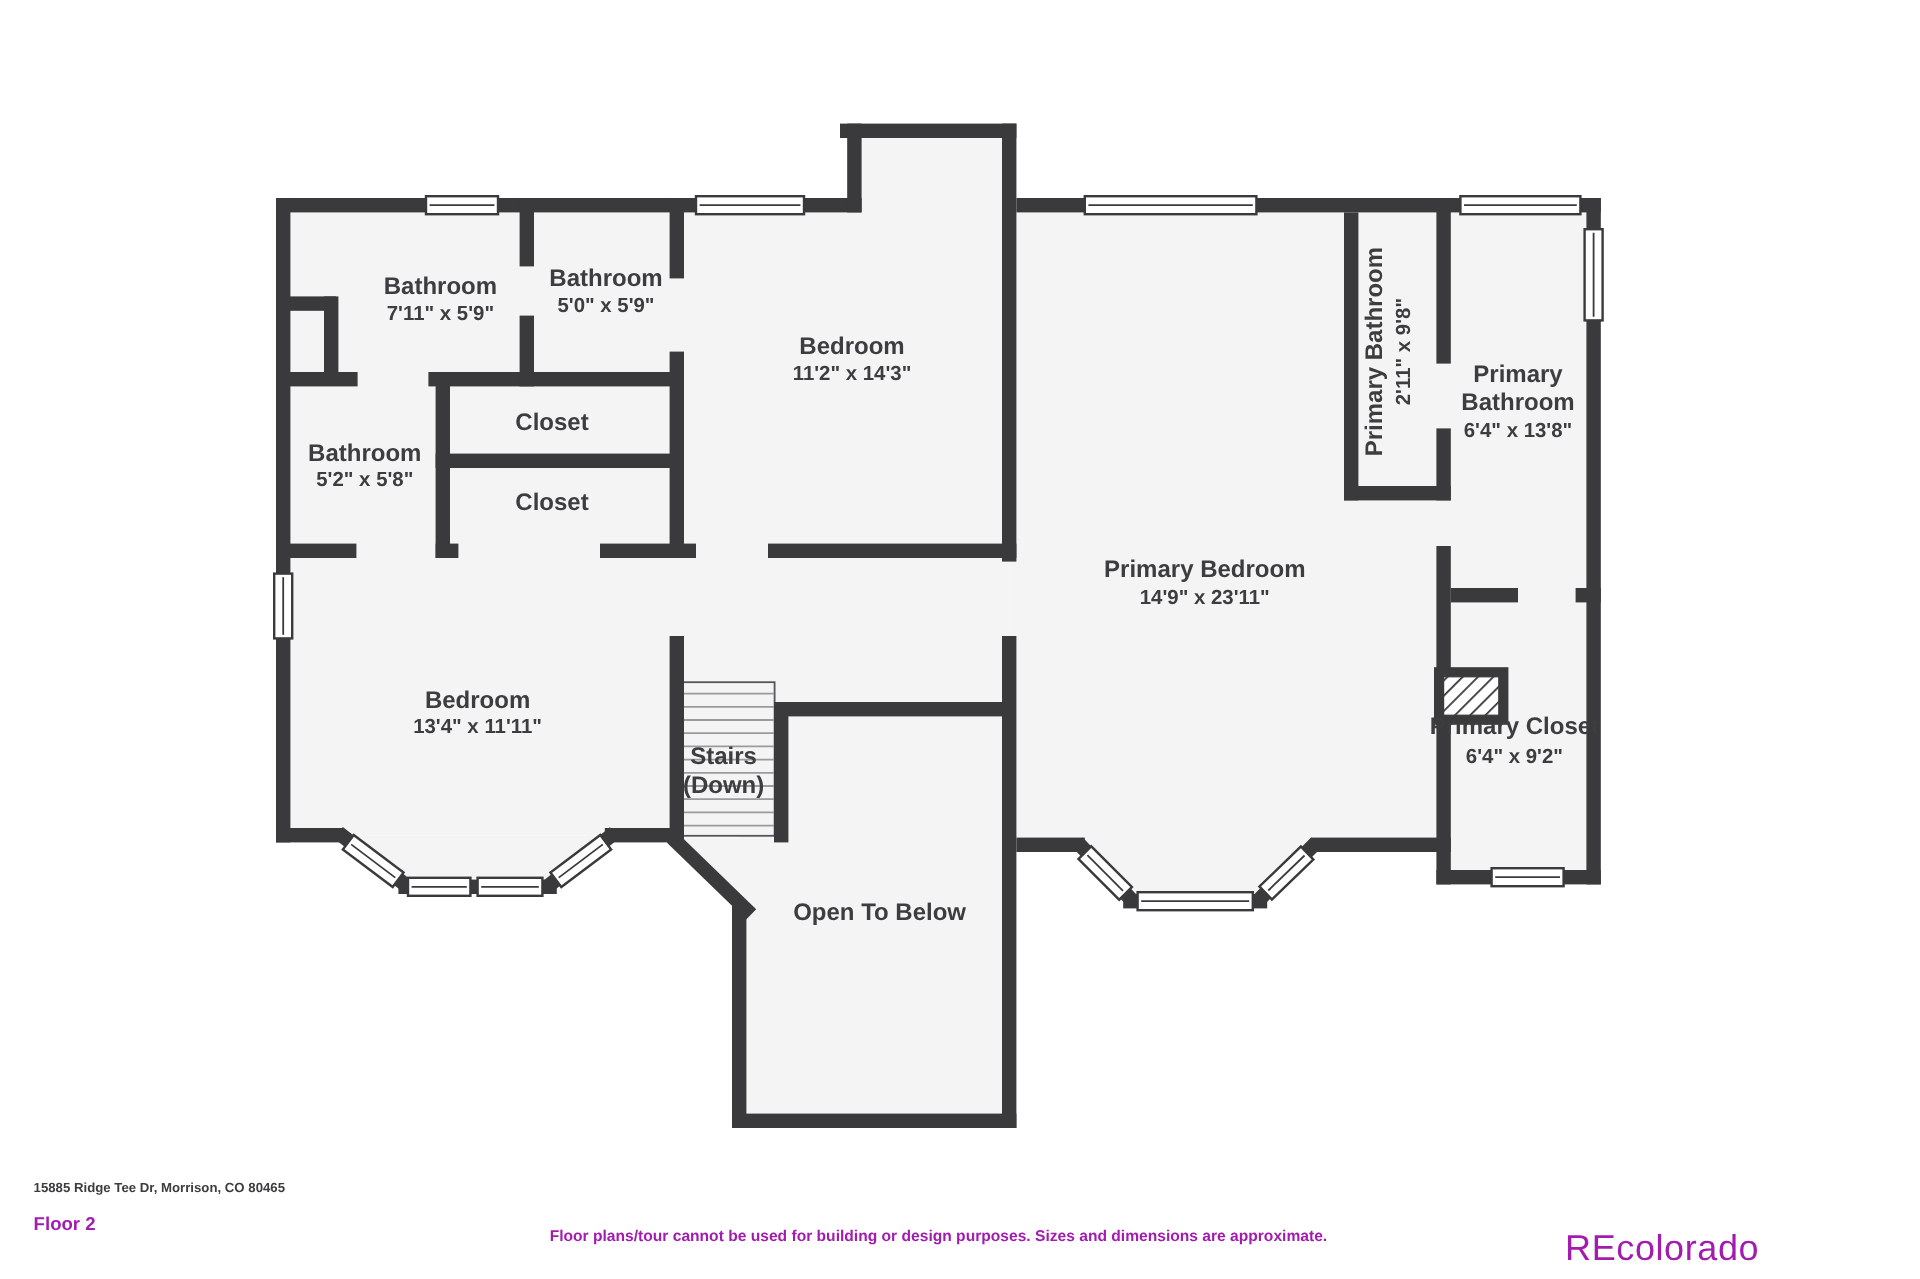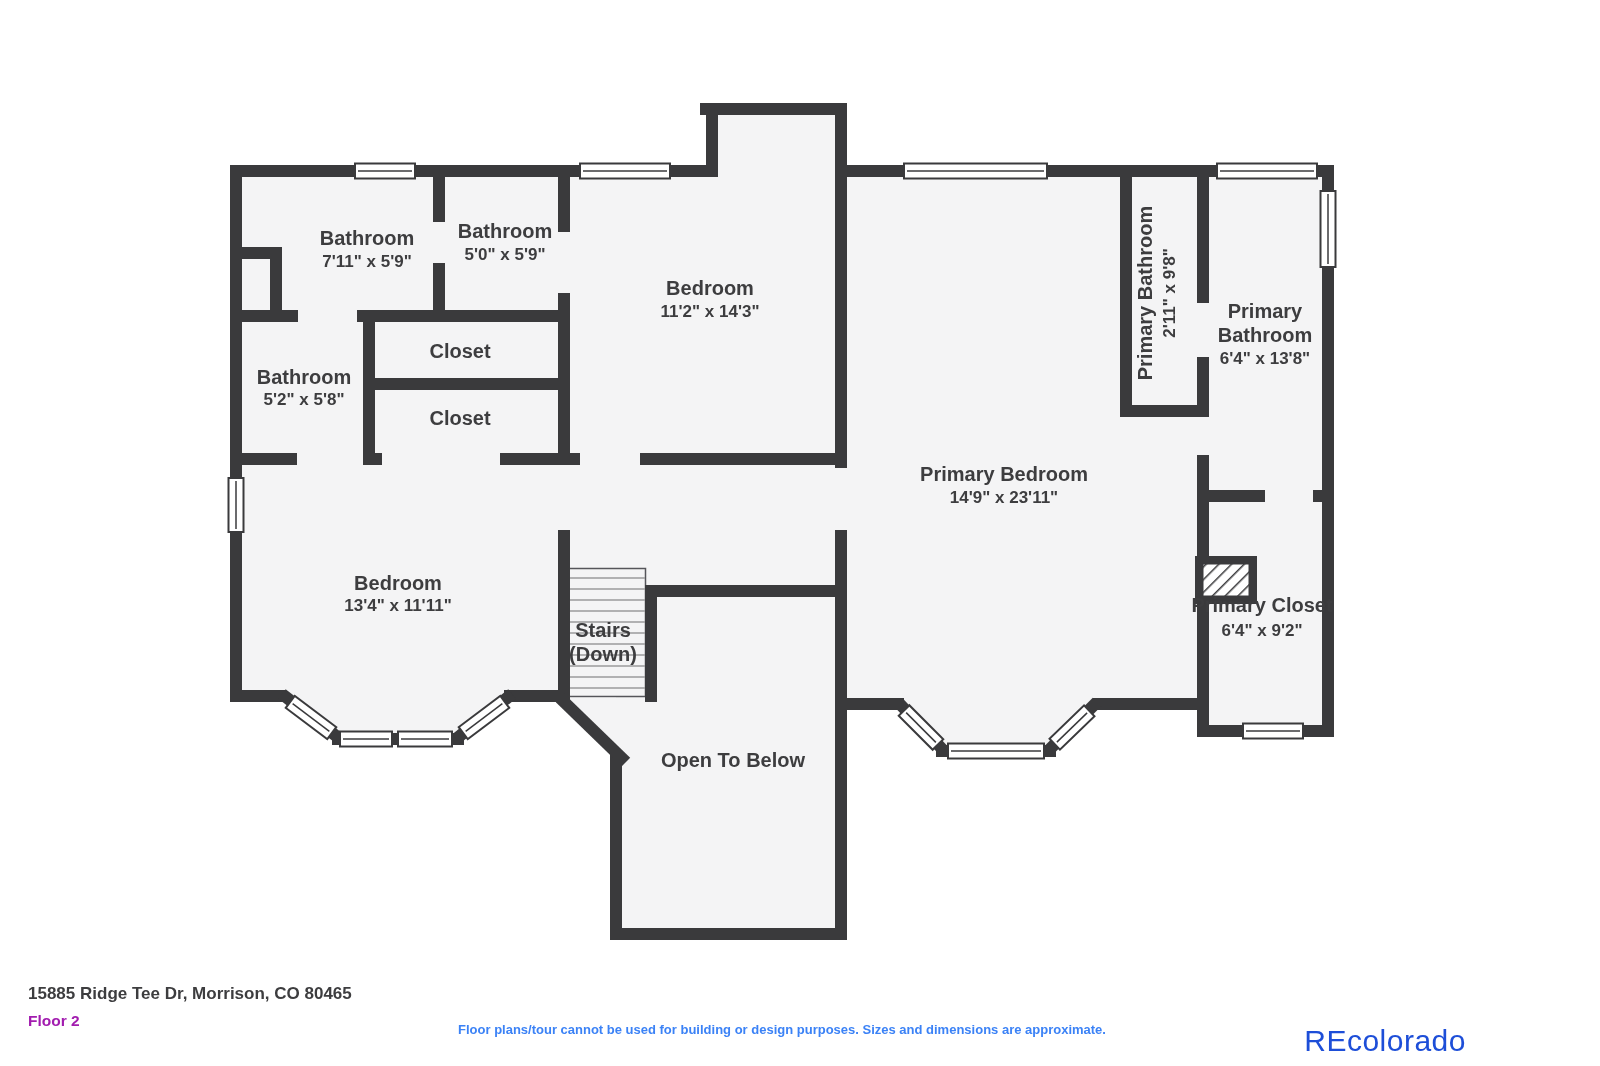--- a/index.html
+++ b/index.html
@@ -9,25 +9,25 @@
   text{fill:#3d3d3f;font-weight:bold;font-family:"Liberation Sans",sans-serif;}
   .rn{font-size:20px;}
   .rd{font-size:17px;}
   .w{fill:#3a3a3c;}
   .f{fill:#f4f4f5;}
   .dw{stroke:#3a3a3c;stroke-width:12;}
   .win-r{fill:#ffffff;stroke:#3a3a3c;stroke-width:2;}
   .win-l{stroke:#3a3a3c;stroke-width:1.5;}
   .tread{stroke:#9b9b9b;stroke-width:1.5;}
   .stairbox{fill:none;stroke:#55555a;stroke-width:1.5;}
-  .addr{position:absolute;left:28px;top:984px;font-weight:bold;font-size:17px;color:#3d3d3f;}
+  .addr{position:absolute;left:28px;top:984px;font-weight:bold;font-size:11px;color:#3d3d3f;}
   .floorlbl{position:absolute;left:28px;top:1012px;font-weight:bold;font-size:15.5px;color:#a21caf;}
   .disclaimer{position:absolute;left:0;top:1022px;width:1564px;text-align:center;
-              font-weight:bold;font-size:13px;color:#3b82f6;}
-  .watermark{position:absolute;right:6px;top:1024px;font-size:30px;color:#1d4ed8;
+              font-weight:bold;font-size:13px;color:#a21caf;}
+  .watermark{position:absolute;right:6px;top:1024px;font-size:30px;color:#a21caf;
              font-weight:400;letter-spacing:0.5px;}
 </style>
 </head>
 <body>
 
 <div class="page">
 <svg class="plan-svg" width="1600" height="1066" viewBox="0 0 1600 1066">
   <defs>
     <pattern id="hatch" width="9" height="9" patternUnits="userSpaceOnUse" patternTransform="rotate(45)">
       <rect width="9" height="9" fill="#ffffff"></rect>

